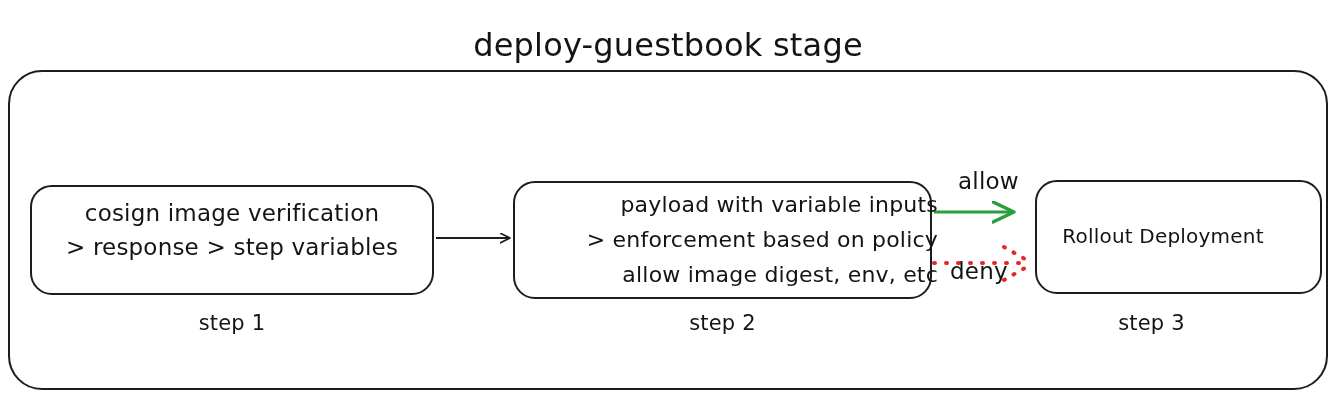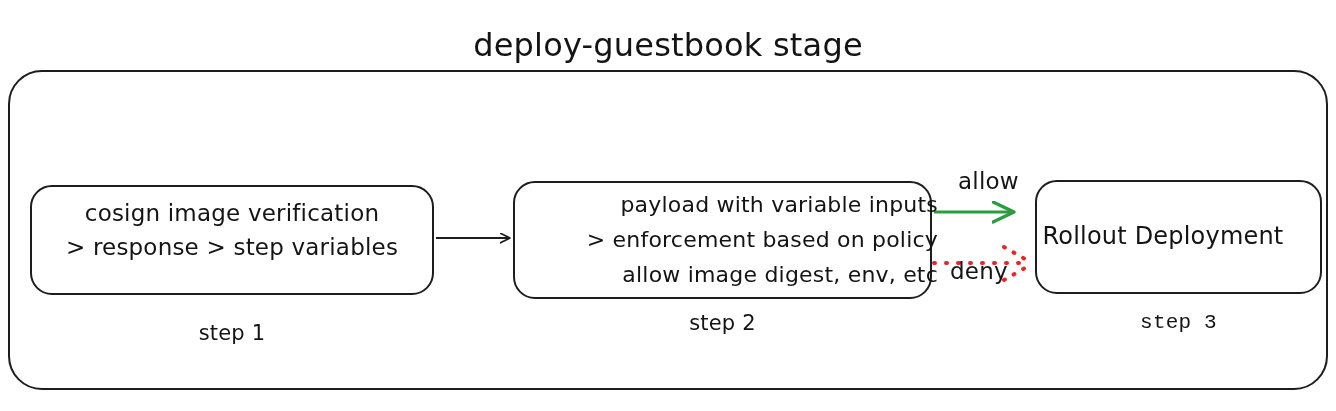--- a/index.html
+++ b/index.html
@@ -76,37 +76,37 @@
     line-height: 26px;
     color: #141414;
   }
 
   
   #box-step1 { left: 30px;  top: 185px; width: 404px; height: 110px; }
   #text-step1 {
     left: 24px; top: 196px; width: 416px;
     font-size: 23px; line-height: 34px;
   }
-  #label-step1 { left: 30px; top: 310px; width: 404px; margin-top: 10px; }
+  #label-step1 { left: 30px; top: 310px; width: 404px; }
 
   
   #box-step2 { left: 513px; top: 181px; width: 419px; height: 118px; }
   #text-step2 {
     left: 508px; top: 187px; width: 430px;
     font-size: 22px; line-height: 35px; text-align: right;
   }
   #label-step2 { left: 513px; top: 310px; width: 419px; }
 
   
   #box-step3 { left: 1035px; top: 180px; width: 287px; height: 114px; }
   #text-step3 {
     left: 1035px; top: 220px; width: 256px;
-    font-size: 24px; line-height: 32px;
+    font-size: 20px; line-height: 32px;
   }
-  #label-step3 { left: 1035px; top: 310px; width: 287px; font-family: Liberation Mono, monospace; }
+  #label-step3 { left: 1008px; top: 310px; width: 287px; }
 
   
   #svg-connectors {
     position: absolute;
     left: 0; top: 0;
     width: 1336px; height: 411px;
     pointer-events: none;
   }
   .edge-label {
     position: absolute;

